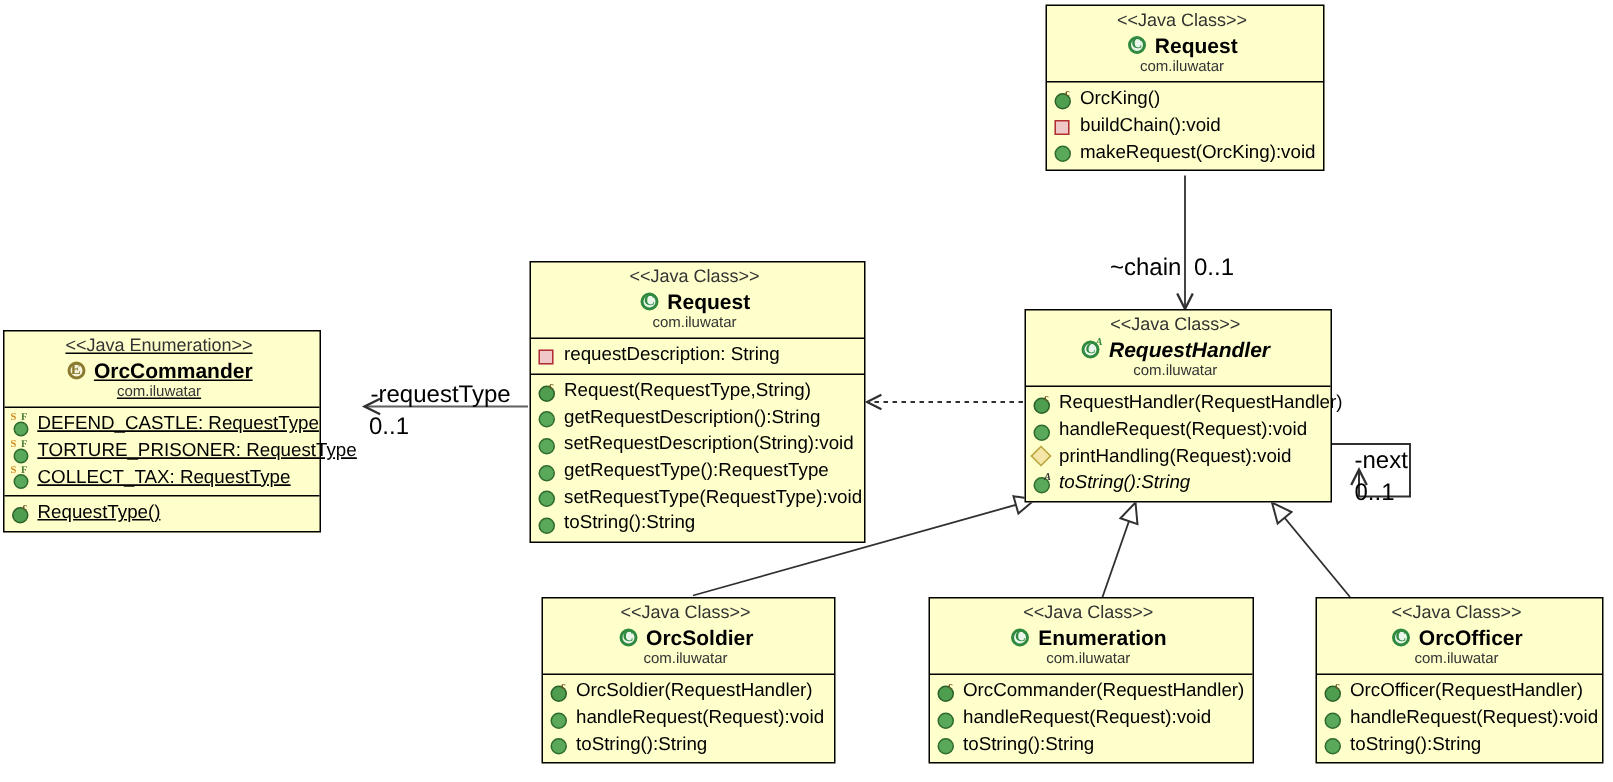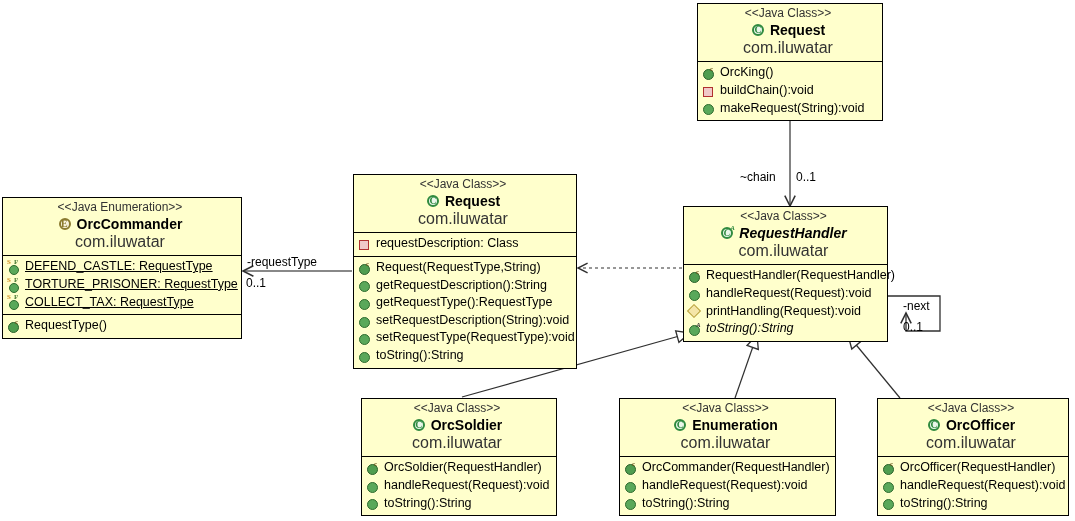--- a/index.html
+++ b/index.html
@@ -50,21 +50,21 @@
     font-size: 14px;
     display: flex;
     align-items: center;
     justify-content: center;
     gap: 3px;
     margin: 1px 0 1px 0;
     white-space: nowrap;
   }
   .cname.abstract { font-style: italic; }
   .pkg {
-    font-size: 16px;
+    font-size: 10px;
     color: #333333;
   }
   .section {
     padding: 2px 0 3px 0;
     border-bottom: 1px solid #000000;
   }
   .section:last-child { border-bottom: none; }
   .member {
     display: flex;
     align-items: center;
@@ -157,21 +157,21 @@
     left: 10px; top: -1px;
     font-size: 7px;
     font-weight: bold;
     font-style: italic;
     color: #2f8a3f;
     font-family: "Liberation Serif", serif;
   }
 
   .edgelabel {
     position: absolute;
-    font-size: 12px;
+    font-size: 16px;
     color: #000000;
     white-space: nowrap;
     font-family: "Liberation Sans", sans-serif;
   }
 </style>
 </head>
 <body>
 
 <div id="canvas">
 
@@ -243,26 +243,26 @@
       <div class="member">
         <span class="ico">
             <span class="sq"></span>
           </span>
         <span class="mtext">buildChain():void</span>
       </div>
       <div class="member">
         <span class="ico">
             <span class="dot pub"></span>
           </span>
-        <span class="mtext">makeRequest(String):void</span>
-      </div>
-    </div>
-  </div>
-
-  <div class="umlbox" style="left:2px; top:197px; width:240px;">
+        <span class="mtext">makeRequest(OrcKing):void</span>
+      </div>
+    </div>
+  </div>
+
+  <div class="umlbox" style="left:2px; top:220px; width:212px;text-decoration:underline;">
     <div class="hdr">
       <div class="stereo">&lt;&lt;Java Enumeration&gt;&gt;</div>
       <div class="cname">
         <span class="tico">
             <span class="ring enum"></span>
             <span class="glyph enum">E</span>
           </span>
         <span>OrcCommander</span>
       </div>
       <div class="pkg">com.iluwatar</div>
@@ -314,48 +314,48 @@
           </span>
         <span>Request</span>
       </div>
       <div class="pkg">com.iluwatar</div>
     </div>
     <div class="section">
       <div class="member">
         <span class="ico">
             <span class="sq"></span>
           </span>
-        <span class="mtext">requestDescription: Class</span>
+        <span class="mtext">requestDescription: String</span>
       </div>
     </div>
     <div class="section">
       <div class="member">
         <span class="ico">
             <span class="dot ctor"></span>
             <span class="sup c">c</span>
           </span>
         <span class="mtext">Request(RequestType,String)</span>
       </div>
       <div class="member">
         <span class="ico">
             <span class="dot pub"></span>
           </span>
         <span class="mtext">getRequestDescription():String</span>
       </div>
       <div class="member">
         <span class="ico">
             <span class="dot pub"></span>
           </span>
+        <span class="mtext">setRequestDescription(String):void</span>
+      </div>
+      <div class="member">
+        <span class="ico">
+            <span class="dot pub"></span>
+          </span>
         <span class="mtext">getRequestType():RequestType</span>
-      </div>
-      <div class="member">
-        <span class="ico">
-            <span class="dot pub"></span>
-          </span>
-        <span class="mtext">setRequestDescription(String):void</span>
       </div>
       <div class="member">
         <span class="ico">
             <span class="dot pub"></span>
           </span>
         <span class="mtext">setRequestType(RequestType):void</span>
       </div>
       <div class="member">
         <span class="ico">
             <span class="dot pub"></span>

